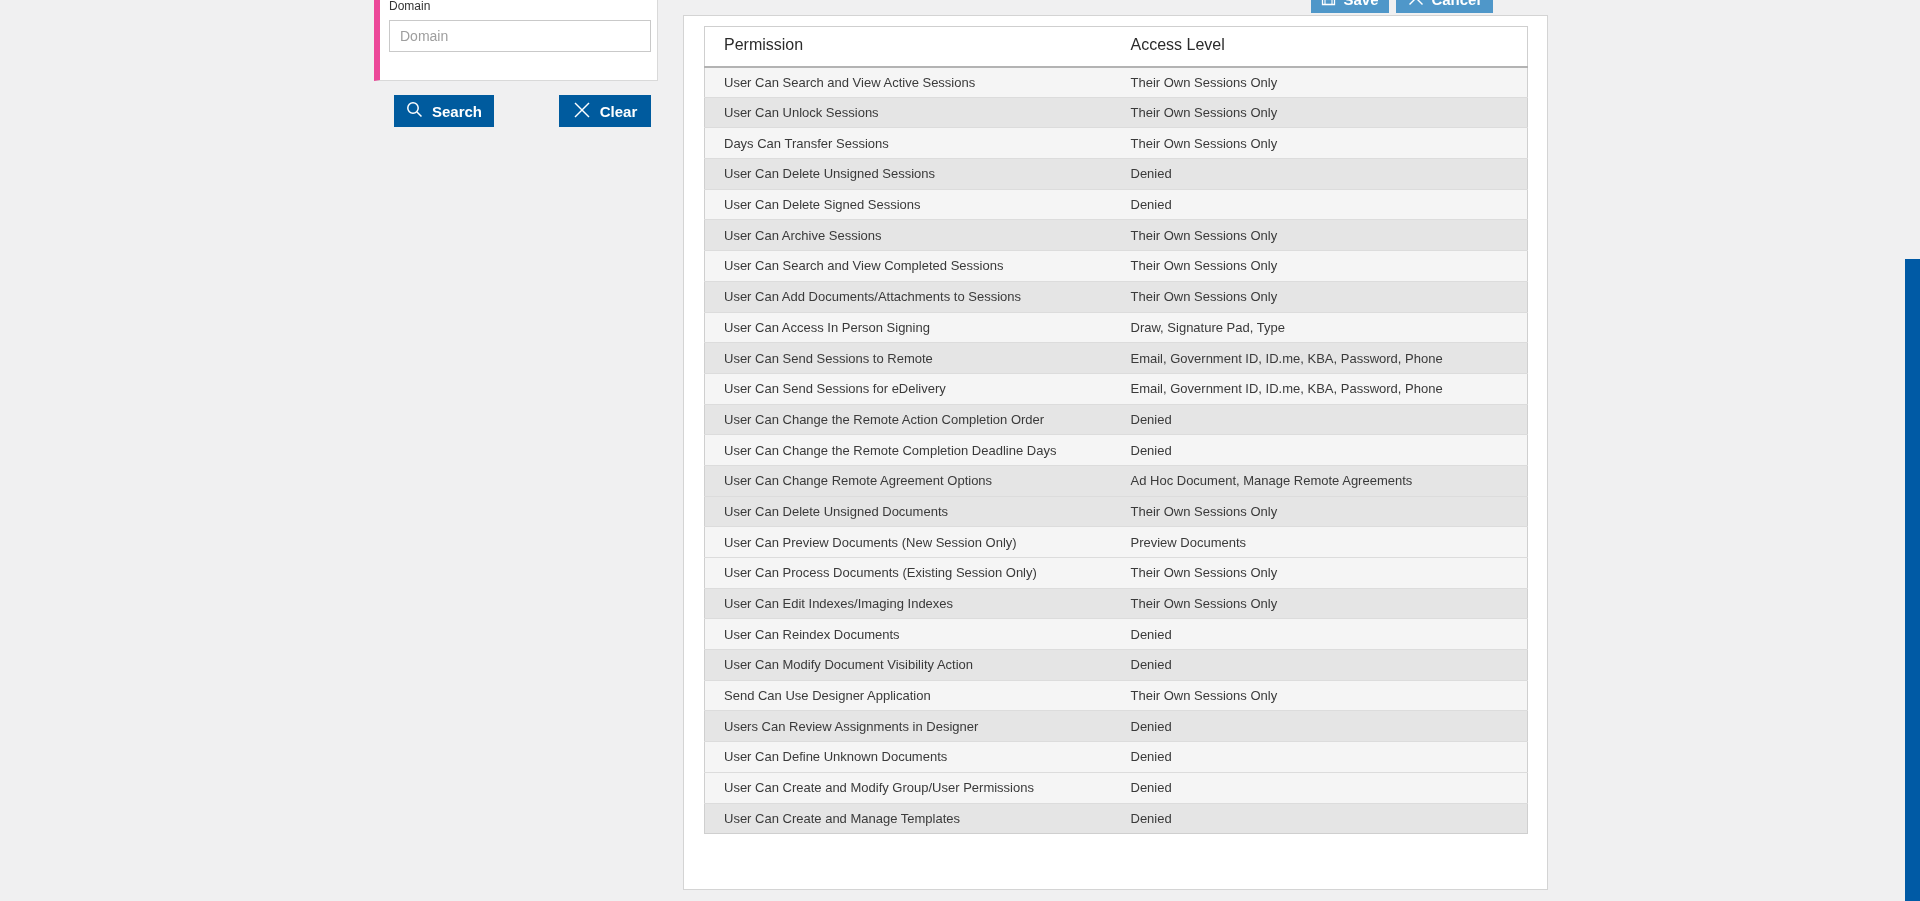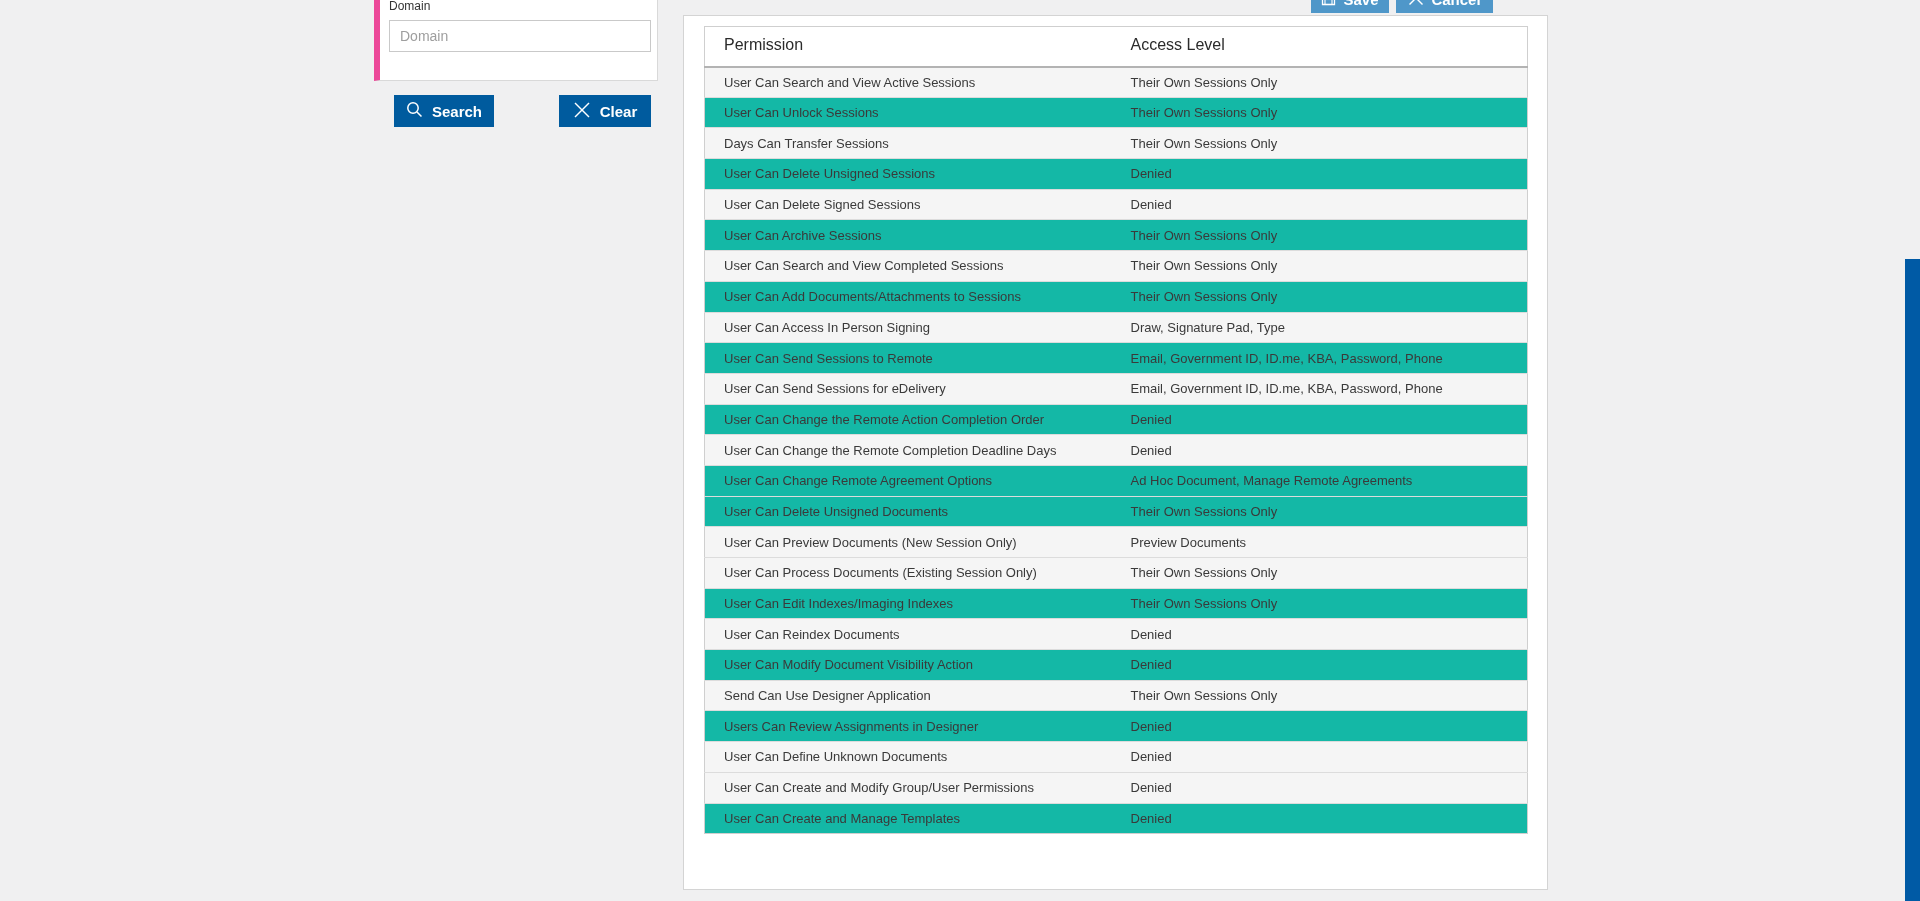--- a/index.html
+++ b/index.html
@@ -83,21 +83,21 @@
   th.col-perm { width: 407px; }
   table.perm-table td {
     height: 30.7px;
     font-size: 13px; color: #3a3a3a;
     padding-left: 19px;
     white-space: nowrap; overflow: hidden;
     border-top: 1px solid #dcdcdc;
   }
   td.access { padding-left: 12px; }
   tr.row.odd  { background: #f5f5f5; }
-  tr.row.even { background: #14b8a6; margin-left: 48px; }
+  tr.row.even { background: #e5e5e5; margin-left: 48px; }
 
   
   .edge-strip {
     position: absolute;
     left: 1905px; top: 259px; width: 15px; height: 642px;
     background: #005aa5;
   }
 </style>
 </head>
 <body>

